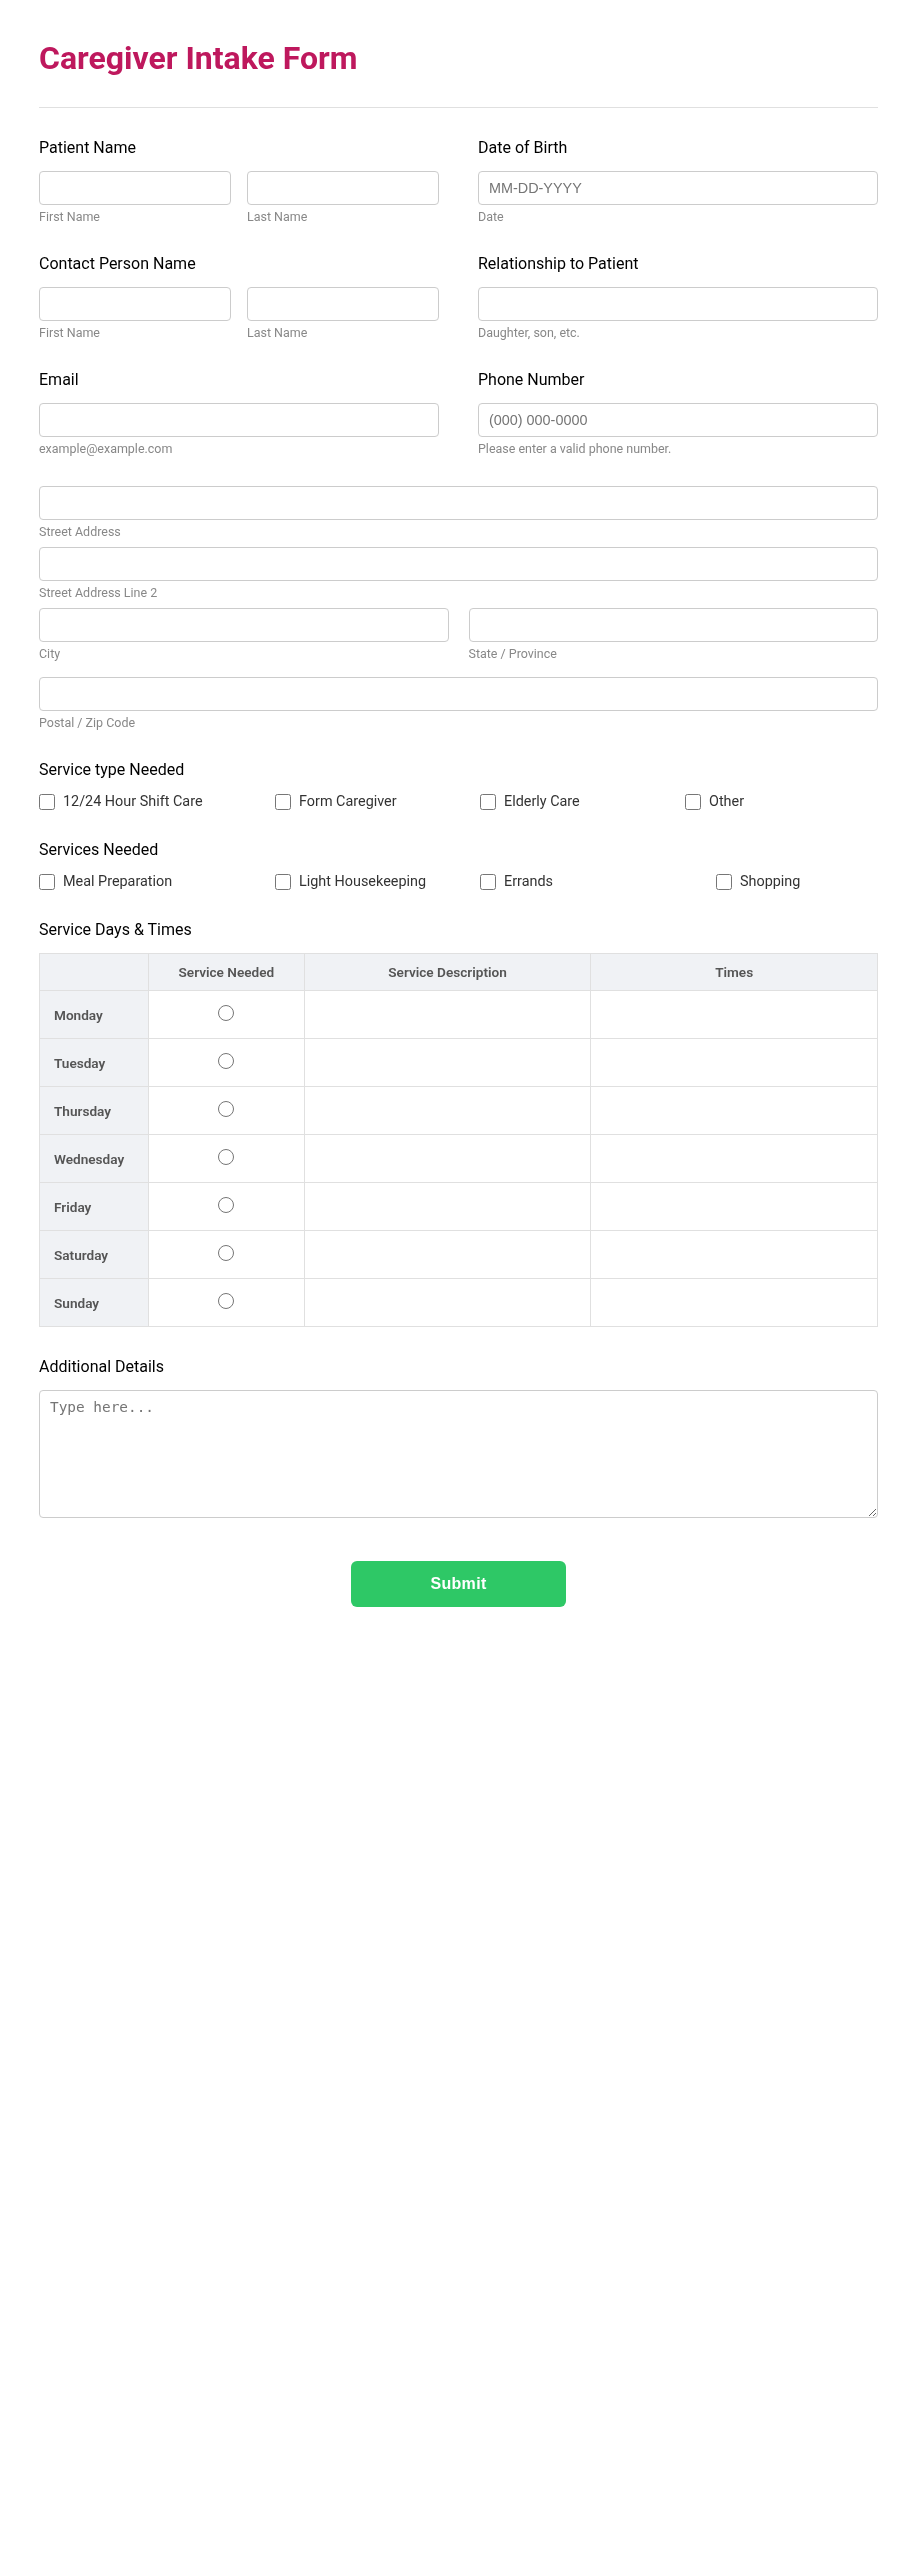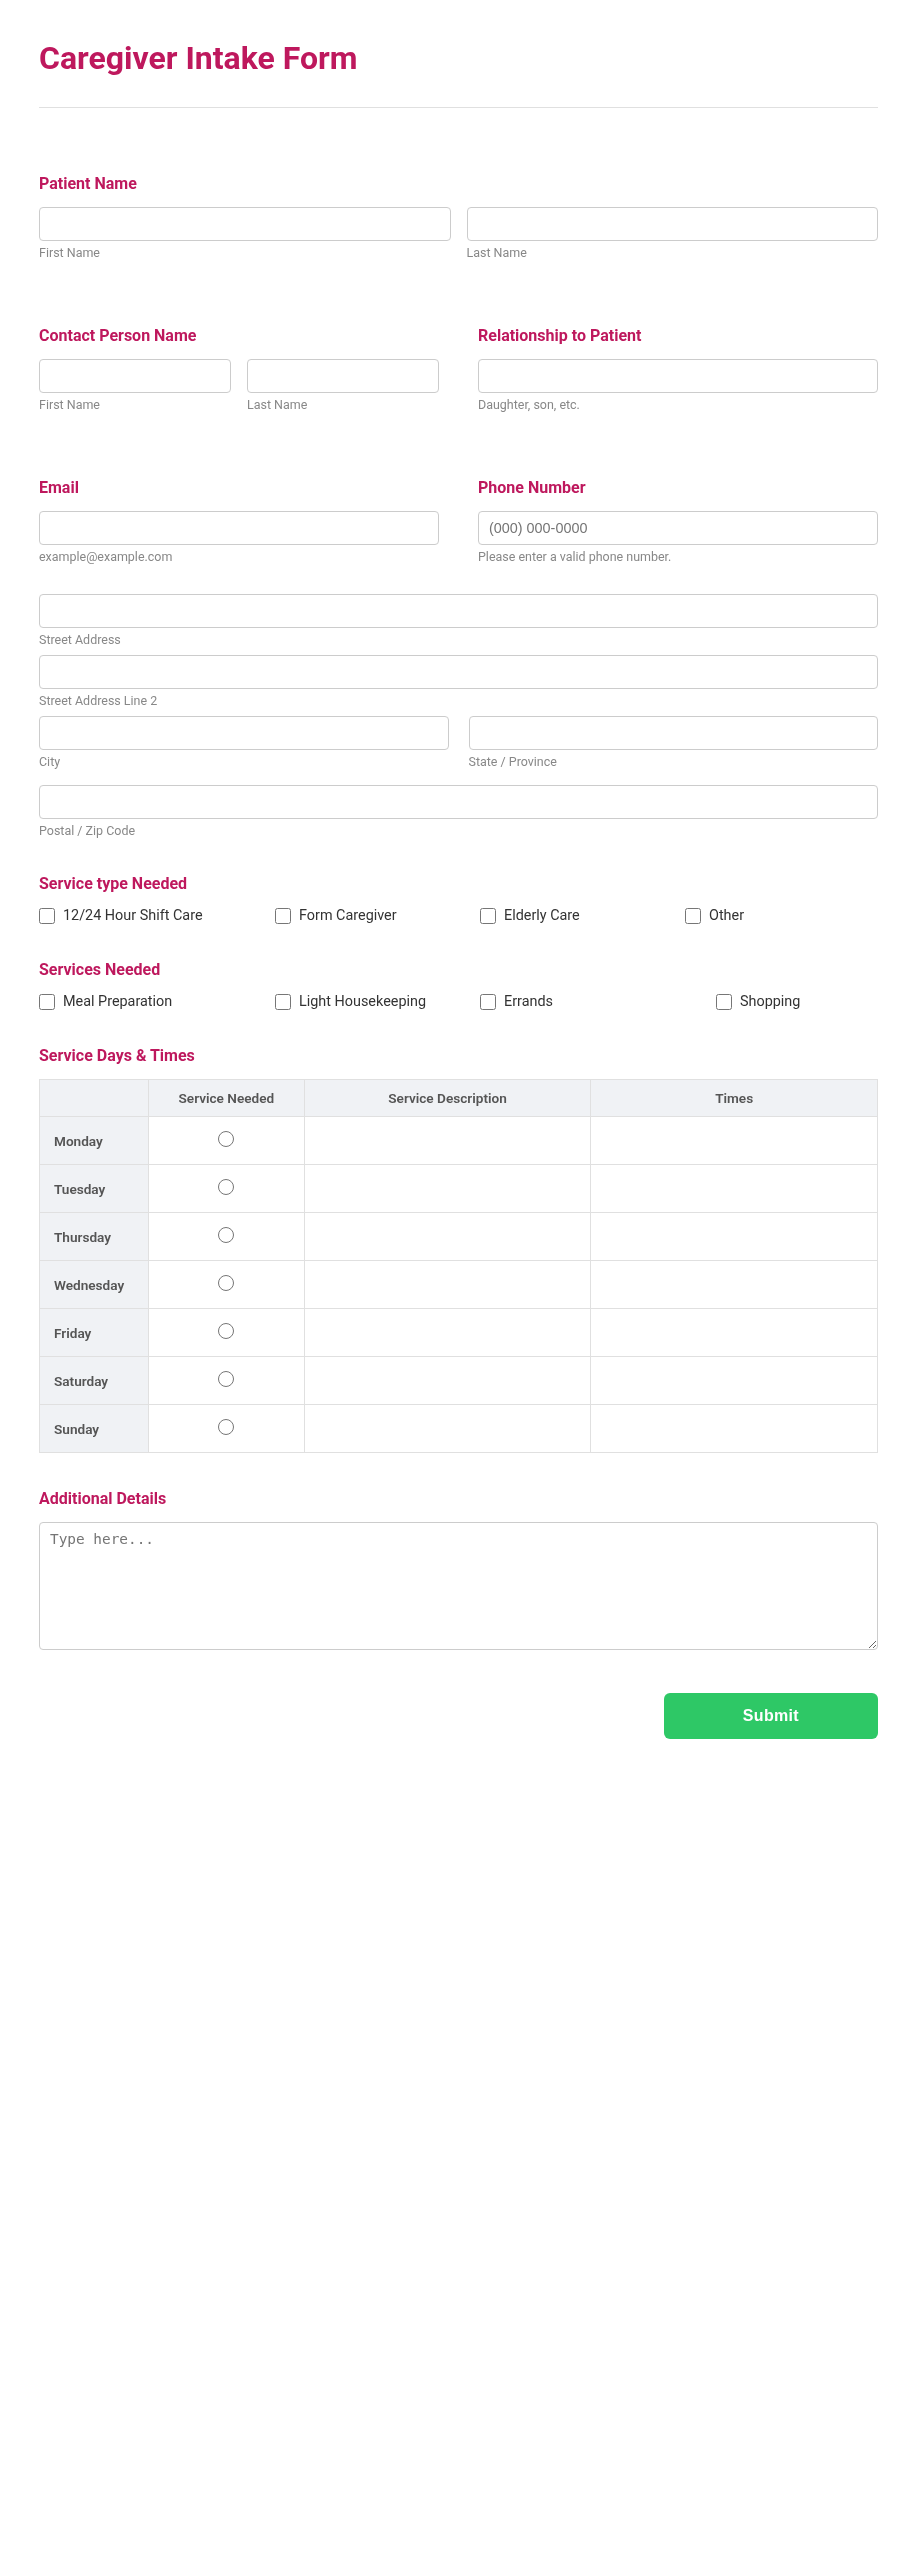--- a/index.html
+++ b/index.html
@@ -20,24 +20,23 @@
     hr.divider {
       border: none;
       border-top: 1px solid #e0e0e0;
       margin-bottom: 30px;
     }
     .section {
       margin-bottom: 30px;
     }
     .section-title {
       font-size: 1rem;
-      font-weight: 700;
-      color: #be185d;
+      font-weight: 400;
+      color: #000000;
       margin-bottom: 14px;
-      margin-top: 36px;
     }
     .row {
       display: flex;
       gap: 20px;
       margin-bottom: 8px;
     }
     .field-group {
       display: flex;
       flex-direction: column;
       flex: 1;
@@ -135,21 +134,21 @@
       background: transparent;
       font-size: 0.85rem;
     }
     textarea {
       min-height: 128px;
       resize: vertical;
       font-size: 0.9rem;
     }
     .submit-row {
       display: flex;
-      justify-content: flex-end;
+      justify-content: center;
       margin-top: 39px;
     }
     .submit-btn {
       background: #2ec866;
       color: #fff;
       border: none;
       border-radius: 6px;
       padding: 14px 79px;
       font-size: 1rem;
       font-weight: 600;
@@ -175,20 +174,27 @@
       <div class="field-group">
         <input type="text" style="">
         <span class="field-label">First Name</span>
       </div>
       <div class="field-group">
         <input type="text" style="">
         <span class="field-label">Last Name</span>
       </div>
     </div>
   </div>
+  <div class="col">
+    <div class="section-title">Date of Birth</div>
+    <div class="field-group">
+      <input type="text" placeholder="MM-DD-YYYY" style="">
+      <span class="field-label">Date</span>
+    </div>
+  </div>
 </div>
 
 <div class="section two-col">
   <div class="col">
     <div class="section-title">Contact Person Name</div>
     <div class="name-row">
       <div class="field-group">
         <input type="text" style="">
         <span class="field-label">First Name</span>
       </div>

